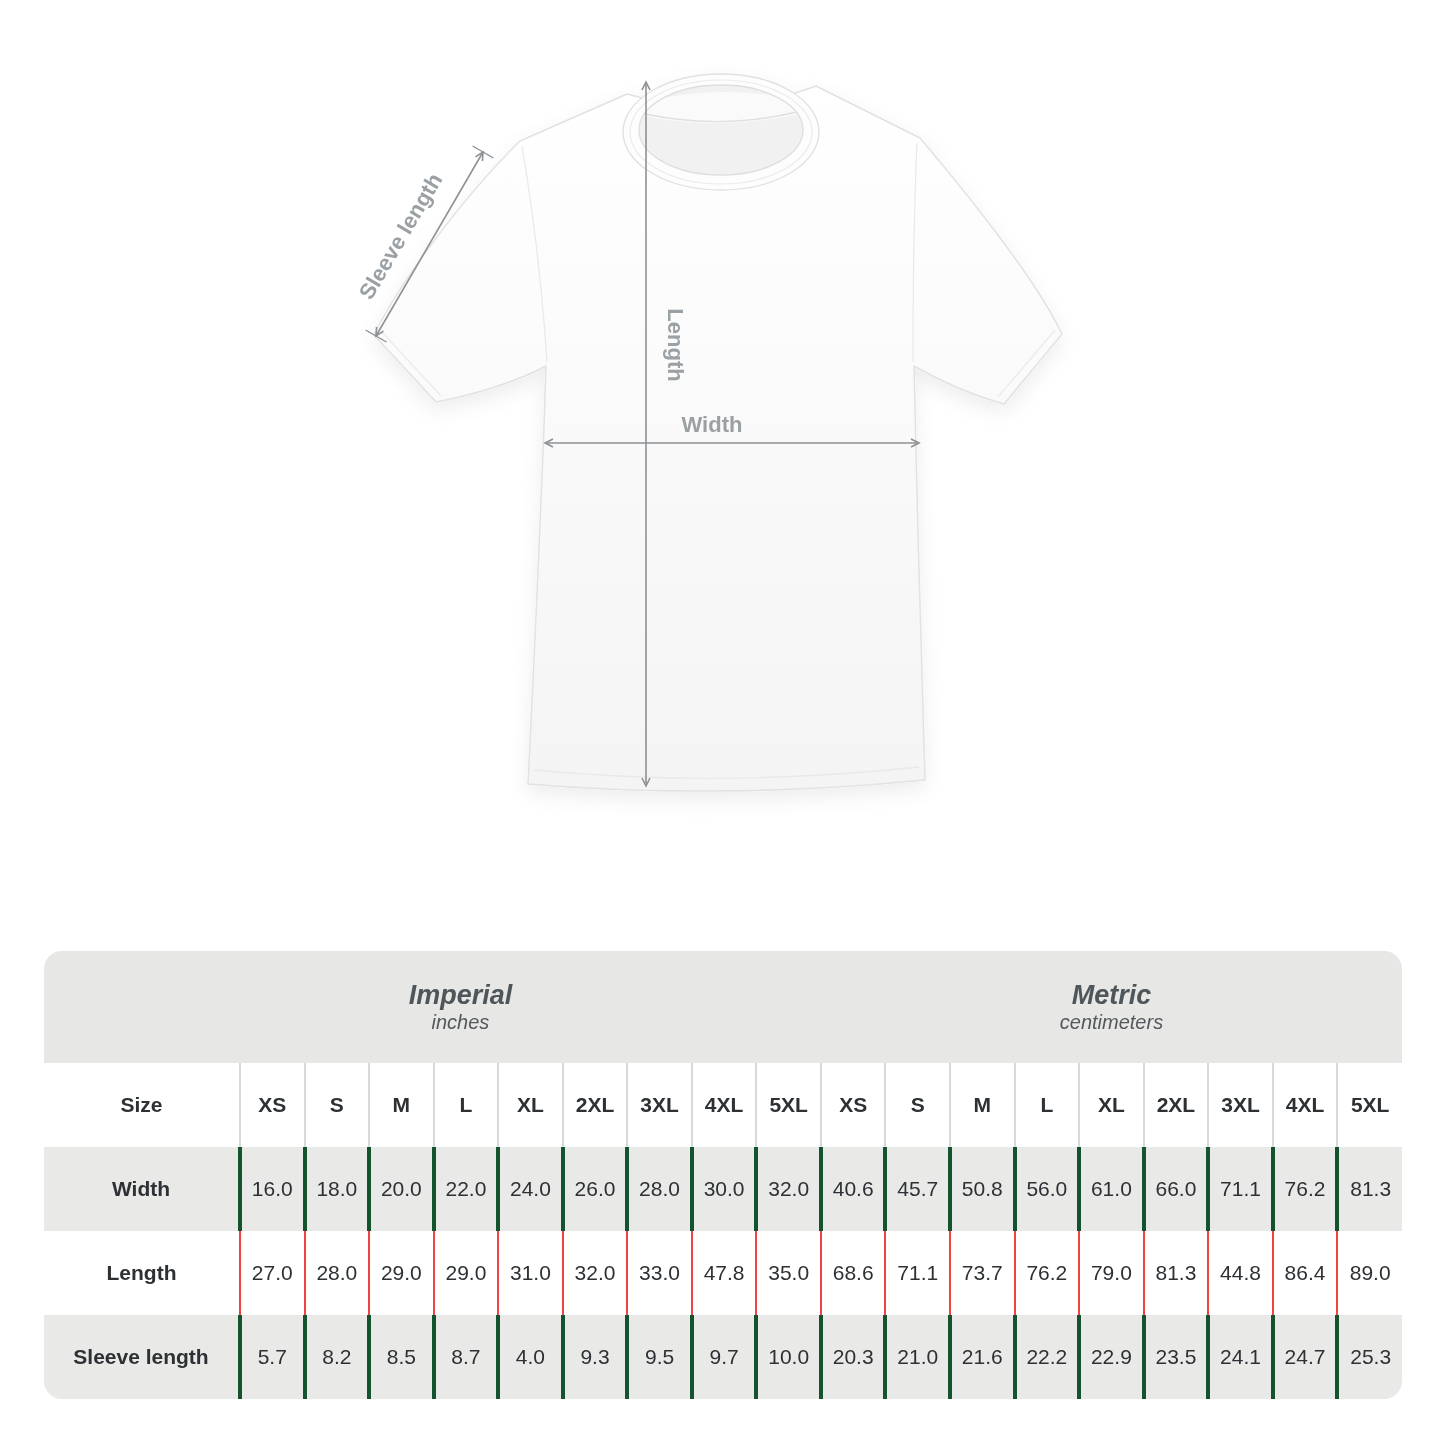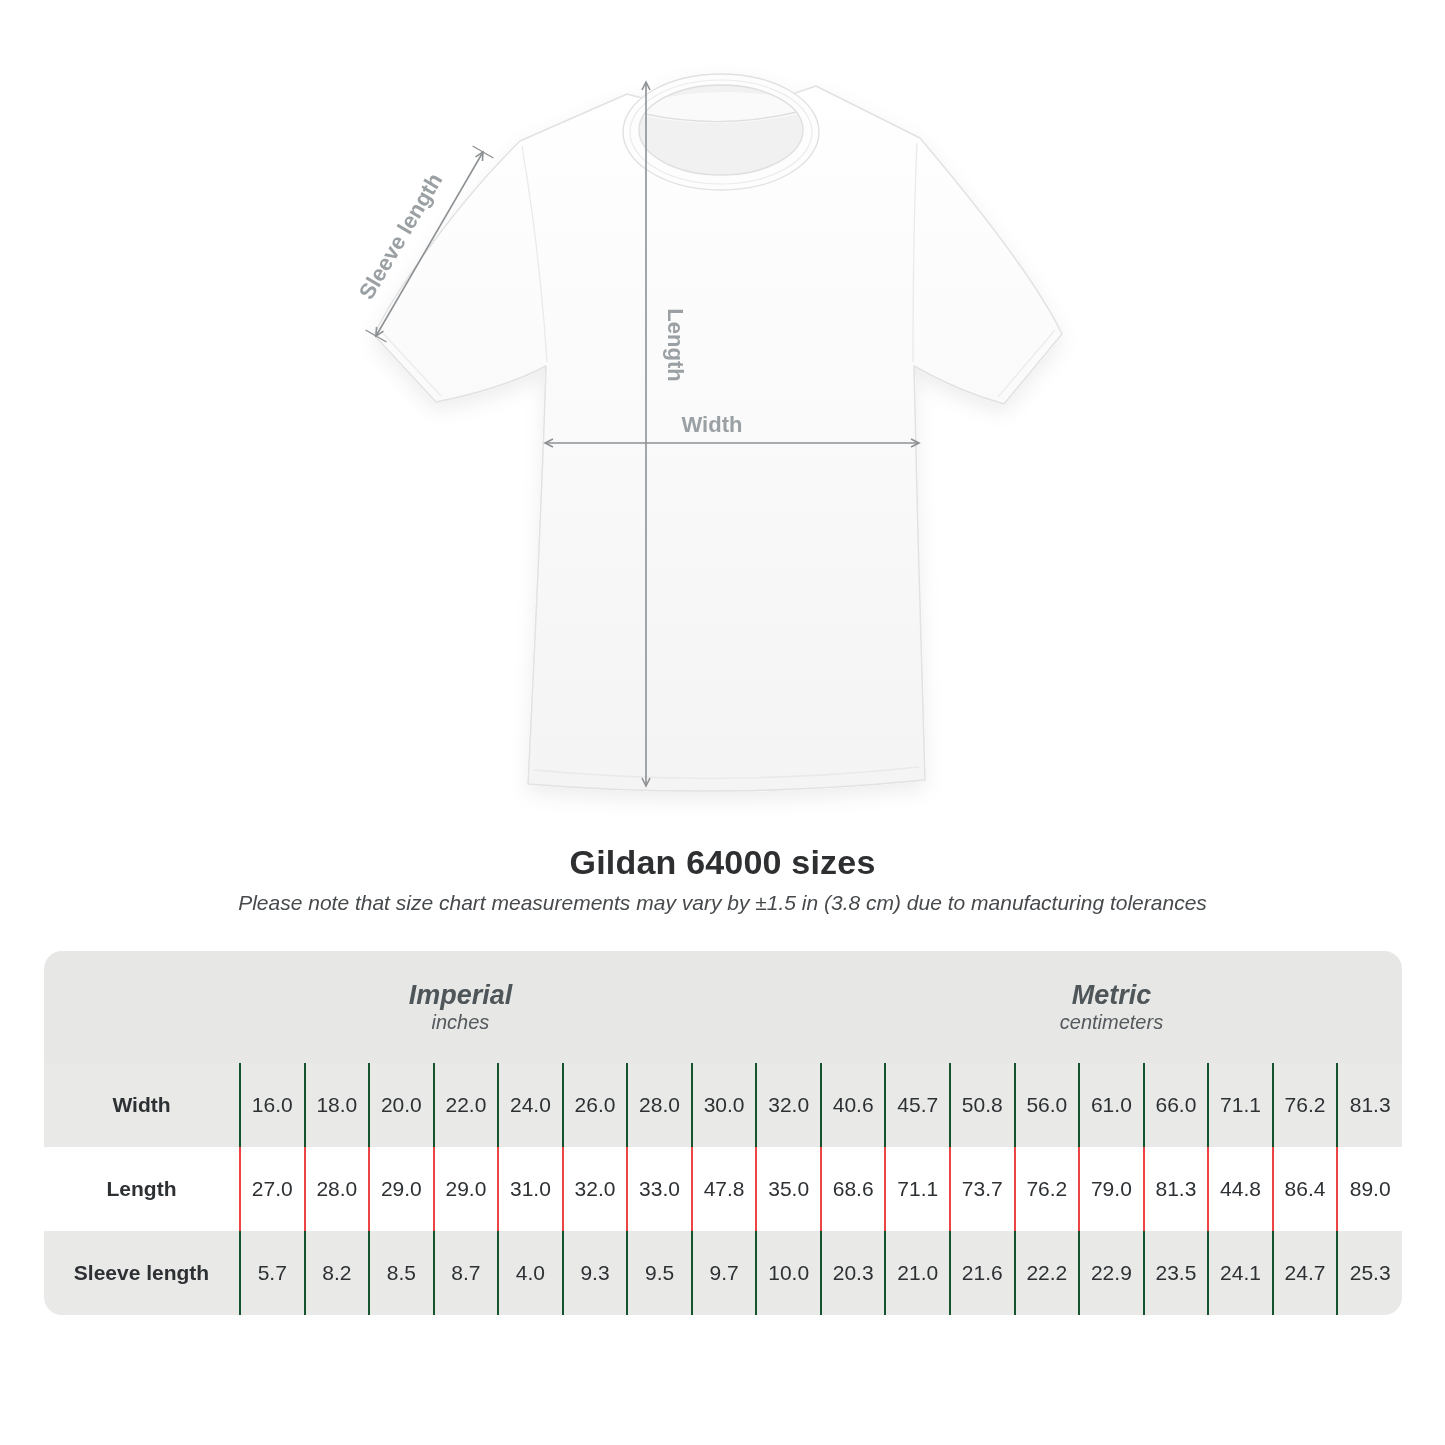--- a/index.html
+++ b/index.html
@@ -24,21 +24,21 @@
   .size-table td{
     text-align:center;vertical-align:middle;
     font-size:21px;color:#2d3134;padding:0;
   }
   tr.band-row td{height:112px;background:#e7e7e6;}
   .unit-title{font-style:italic;font-weight:bold;font-size:27px;color:#4f565a;}
   .unit-sub{font-style:italic;font-size:20px;color:#54595d;}
   .imperial-block{padding-left:56px;}
   tr.size-row td{height:84px;background:#ffffff;border-left:2px solid #d9d9d9;}
   tr.data-row td{height:84px;}
-  tr.data-row.gray td{background:#e9e9e8;border-left:2px solid #14532d;}
+  tr.data-row.gray td{background:#e9e9e8;border-left:4px solid #14532d;}
   tr.data-row.white td{background:#ffffff;border-left:2px solid #ef4444;}
   .size-table tr td:first-child{border-left:none;}
   .size-cell{font-weight:bold;color:#5d6468;font-size:20px;}
   .row-label{font-weight:bold;color:#5d6468;font-size:21px;}
 </style>
 </head>
 <body>
 
 <div class="page">
 
@@ -93,22 +93,20 @@
     <text x="712" y="432" text-anchor="middle" font-size="22" font-weight="bold" fill="#9aa0a3">Width</text>
 
     <g>
       <line x1="483" y1="152" x2="376" y2="336" stroke="#8d9194" stroke-width="1.6" marker-start="url(#ah)" marker-end="url(#ah)"></line>
       <line x1="493.4" y1="158.0" x2="472.6" y2="146.0" stroke="#8d9194" stroke-width="1.4"></line>
       <line x1="386.4" y1="342.0" x2="365.6" y2="330.0" stroke="#8d9194" stroke-width="1.4"></line>
     </g>
     <text transform="translate(407 240) rotate(-59.5)" text-anchor="middle" font-size="22" font-weight="bold" fill="#9aa0a3">Sleeve length</text>
   </svg>
 
-  <div class="page-title">Gildan 64000 sizes</div>
-  <div class="page-note">Please note that size chart measurements may vary by ±1.5 in (3.8 cm) due to manufacturing tolerances</div>
 
   <div class="table-wrap">
     <table class="size-table">
       <colgroup>
         <col style="width:196px">
         <col>
           <col>
           <col>
           <col>
           <col>
@@ -131,20 +129,41 @@
         <td colspan="10">
           <div class="imperial-block">
             <div class="unit-title">Imperial</div>
             <div class="unit-sub">inches</div>
           </div>
         </td>
         <td colspan="9">
           <div class="unit-title">Metric</div>
           <div class="unit-sub">centimeters</div>
         </td>
+      </tr>
+      <tr class="size-row">
+        <td class="row-label">Size</td>
+        <td class="size-cell">XS</td>
+        <td class="size-cell">S</td>
+        <td class="size-cell">M</td>
+        <td class="size-cell">L</td>
+        <td class="size-cell">XL</td>
+        <td class="size-cell">2XL</td>
+        <td class="size-cell">3XL</td>
+        <td class="size-cell">4XL</td>
+        <td class="size-cell">5XL</td>
+        <td class="size-cell">XS</td>
+        <td class="size-cell">S</td>
+        <td class="size-cell">M</td>
+        <td class="size-cell">L</td>
+        <td class="size-cell">XL</td>
+        <td class="size-cell">2XL</td>
+        <td class="size-cell">3XL</td>
+        <td class="size-cell">4XL</td>
+        <td class="size-cell">5XL</td>
       </tr>
       <tr class="data-row gray">
         <td class="row-label">Width</td>
         <td>16.0</td>
         <td>18.0</td>
         <td>20.0</td>
         <td>22.0</td>
         <td>24.0</td>
         <td>26.0</td>
         <td>28.0</td>

